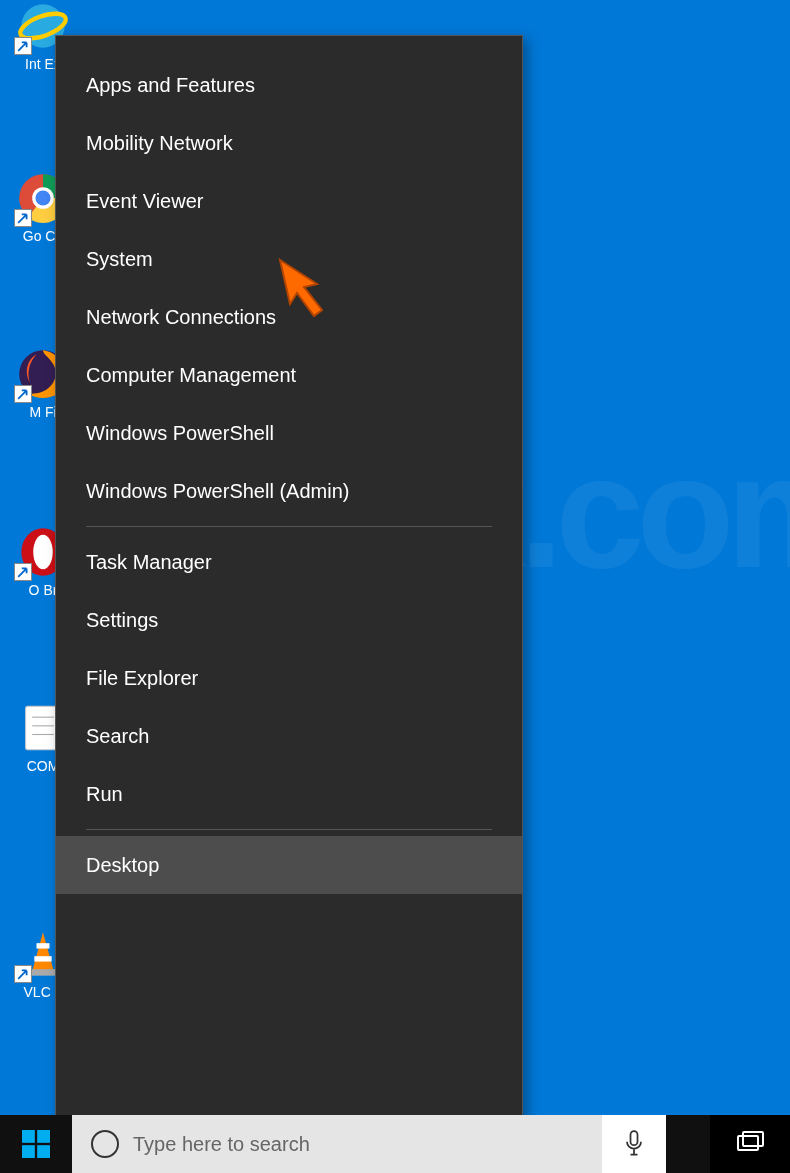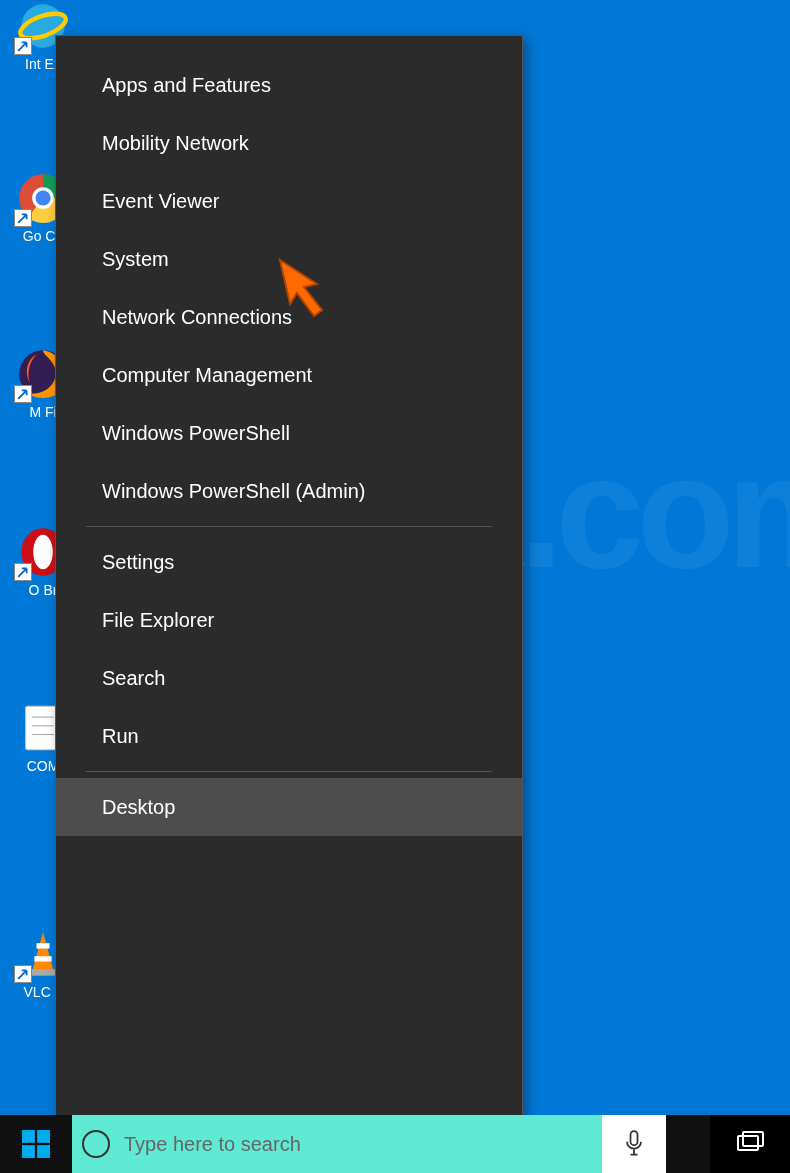--- a/index.html
+++ b/index.html
@@ -22,21 +22,21 @@
   .shortcut-arrow svg { width: 12px; height: 12px; }
 
   
   .context-menu {
     position: absolute; left: 55px; top: 35px; width: 468px; height: 1123px;
     background: #2b2b2b; color: #fff; border: 1px solid #555;
     display: flex; flex-direction: column; padding-top: 20px;
     box-shadow: 4px 4px 12px rgba(0,0,0,0.35);
   }
   .menu-item {
-    padding: 0 0 0 46px; height: 58px; display: flex; align-items: center;
+    padding: 0 0 0 30px; height: 58px; display: flex; align-items: center;
     font-size: 20px; font-weight: 400; color: #fff; cursor: default; position: relative;
   }
   .menu-item.hovered { background: #4d4d4d; }
   .menu-sep { height: 1px; background: #555; margin: 6px 30px; }
   .submenu-arrow {
     position: absolute; right: 28px; top: 50%; transform: translateY(-50%);
   }
 
   
   .pointer-annotation {
@@ -46,22 +46,22 @@
 
   
   .taskbar {
     position: absolute; left: 0; bottom: 0; height: 58px; width: 100%;
     background: #101010; display: flex; align-items: stretch;
   }
   .start-button {
     width: 72px; display: flex; align-items: center; justify-content: center;
   }
   .search-box {
-    flex: 0 0 auto; width: 530px; background: #5eead4; display: flex; align-items: center;
-    padding: 0 10px; color: #666; font-size: 20px; gap: 14px;
+    flex: 0 0 auto; width: 530px; background: #e5e5e5; display: flex; align-items: center;
+    padding: 0 19px; color: #666; font-size: 20px; gap: 14px;
   }
   .search-box .cortana-ring {
     width: 28px; height: 28px; border: 2px solid #333; border-radius: 50%;
   }
   .taskbar-gap { flex: 1; }
   .mic-button, .taskview-button {
     width: 64px; display: flex; align-items: center; justify-content: center;
   }
   .taskview-button { background: #000; width: 80px; }
   .mic-button { background: #fff; }
@@ -201,20 +201,23 @@
     </div>
   <div class="menu-item">
       <span>Windows PowerShell</span>
     </div>
   <div class="menu-item">
       <span>Windows PowerShell (Admin)</span>
     </div>
 
   <div class="menu-sep"></div>
 
+  <div class="menu-item">
+      <span>Task Manager</span>
+    </div>
   <div class="menu-item">
       <span>Settings</span>
     </div>
   <div class="menu-item">
       <span>File Explorer</span>
     </div>
   <div class="menu-item">
       <span>Search</span>
     </div>
   <div class="menu-item">

